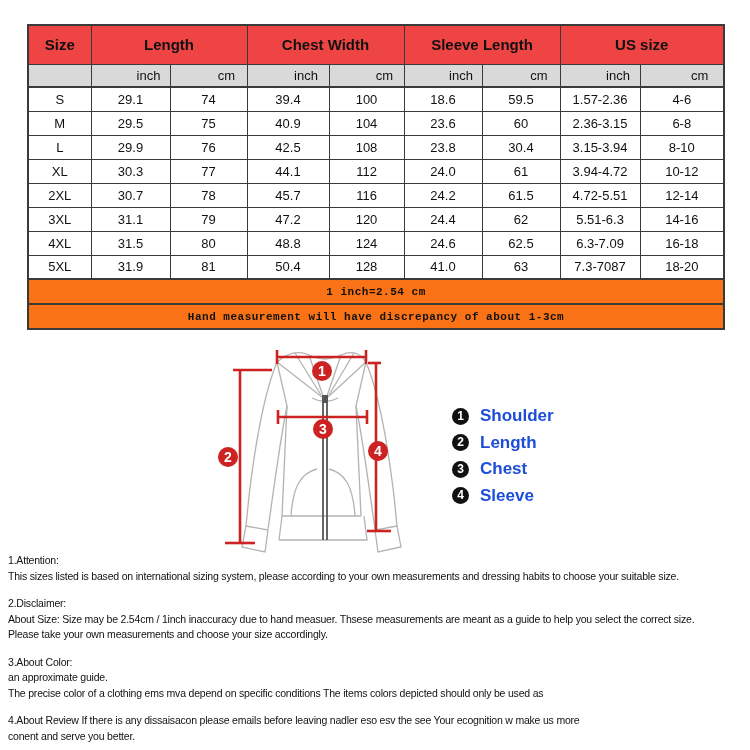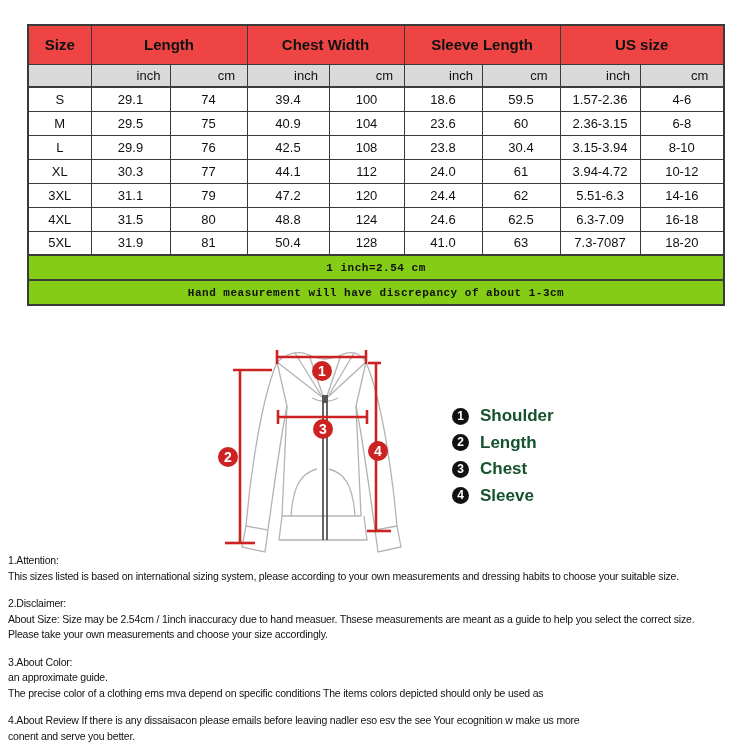--- a/index.html
+++ b/index.html
@@ -13,32 +13,32 @@
   table.size-chart td, table.size-chart th { border:1px solid #3a3a3a; text-align:center;
                      vertical-align:middle; padding:0; overflow:hidden; white-space:nowrap; }
   tr.group-head { height:39px; }
   tr.group-head th { background:#ef4444; font-size:15px; font-weight:bold; }
   tr.unit-head { height:23px; }
   tr.unit-head td { background:#d9d9d9; font-size:13px; border-bottom-width:2px;padding-left:36px; }
   tr.data-row { height:24px; }
   tr.data-row td { font-size:13px; background:#fff; }
   tr.footnote-row { height:25px; }
   tr.footnote-row td { font-family:"Liberation Mono", monospace; font-weight:bold;
-                       font-size:11px; letter-spacing:0.5px; background:#84cc16;
+                       font-size:11px; letter-spacing:0.5px; background:#f97316;
                        border-top-width:2px; }
 
   
   .diagram-svg { position:absolute; left:205px; top:346px; }
 
   .legend { position:absolute; left:452px; top:403px; }
   .legend-item { display:flex; align-items:center; height:26.5px; }
   .legend-num { display:inline-block; width:17px; height:17px; border-radius:50%;
                 background:#111; color:#fff; font-size:12px; font-weight:bold;
                 line-height:17px; text-align:center; margin-right:11px; }
-  .legend-label { font-size:17px; font-weight:bold; color:#14532d; }
+  .legend-label { font-size:17px; font-weight:bold; color:#1d4ed8; }
 
   
   .notes { position:absolute; left:8px; top:553px; width:740px;
            font-size:10.5px; letter-spacing:-0.2px; line-height:15.5px; color:#111; }
   .note-section { margin-bottom:12px; }
   .note-line { white-space:nowrap; }
 </style>
 </head>
 <body>
 
@@ -113,20 +113,31 @@
           <td>30.3</td>
           <td>77</td>
           <td>44.1</td>
           <td>112</td>
           <td>24.0</td>
           <td>61</td>
           <td>3.94-4.72</td>
           <td>10-12</td>
         </tr>
         <tr class="data-row">
+          <td>2XL</td>
+          <td>30.7</td>
+          <td>78</td>
+          <td>45.7</td>
+          <td>116</td>
+          <td>24.2</td>
+          <td>61.5</td>
+          <td>4.72-5.51</td>
+          <td>12-14</td>
+        </tr>
+        <tr class="data-row">
           <td>3XL</td>
           <td>31.1</td>
           <td>79</td>
           <td>47.2</td>
           <td>120</td>
           <td>24.4</td>
           <td>62</td>
           <td>5.51-6.3</td>
           <td>14-16</td>
         </tr>

